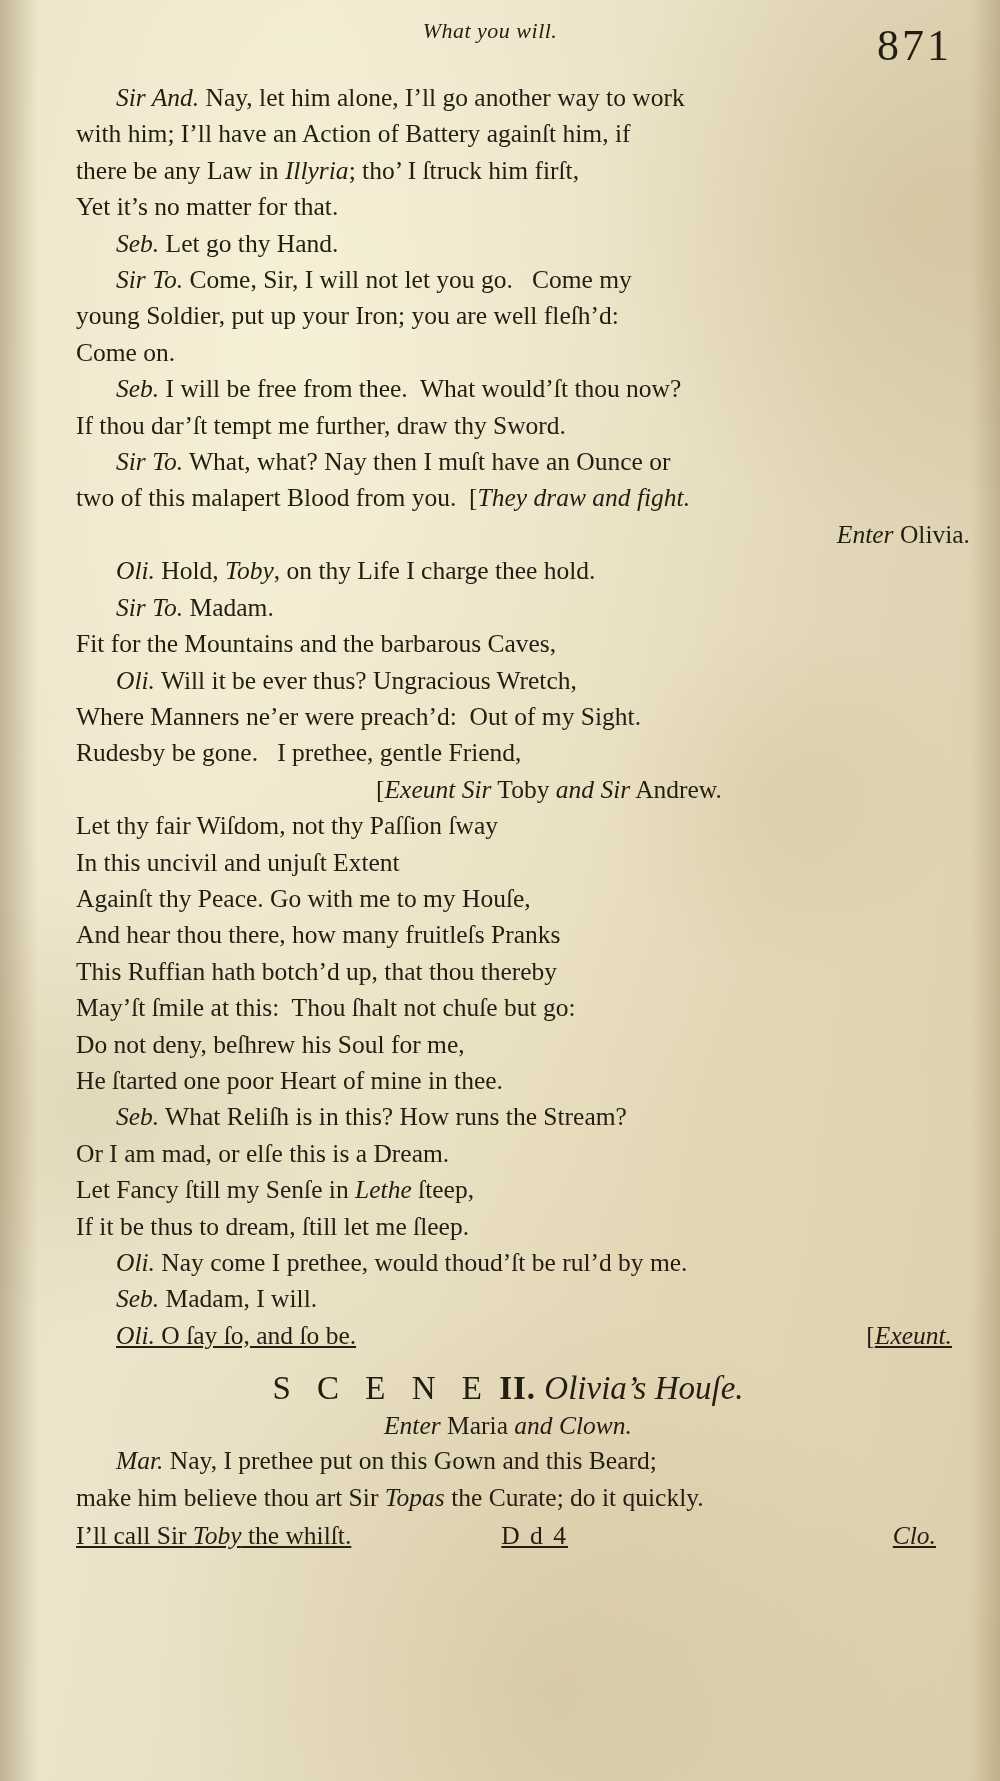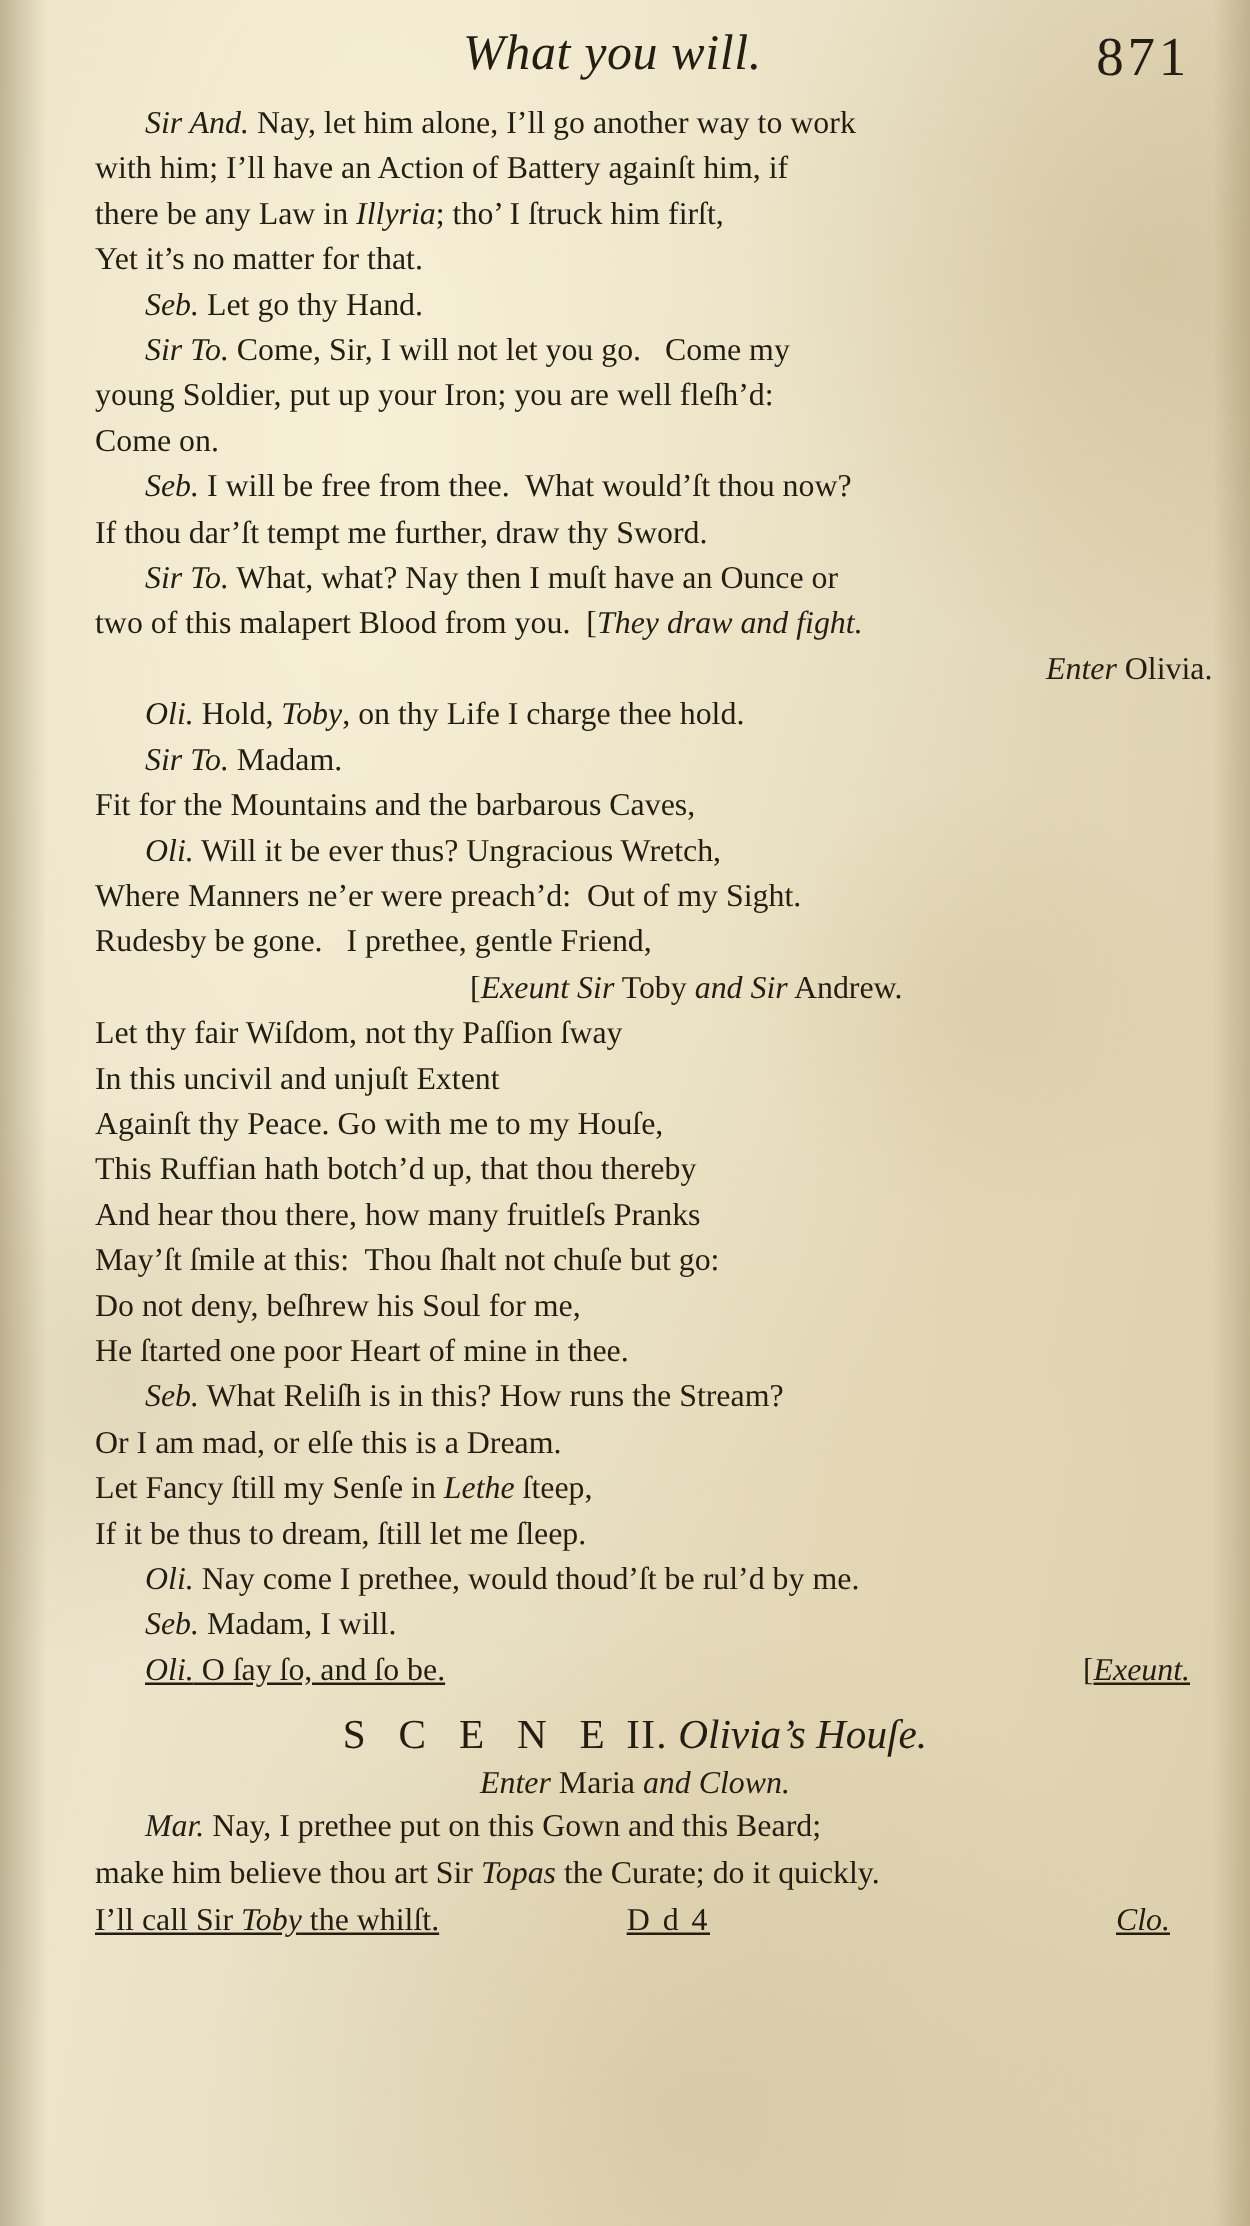--- a/index.html
+++ b/index.html
@@ -55,21 +55,21 @@
   .header {
     display: flex;
     align-items: baseline;
     justify-content: center;
     position: relative;
     height: 56px;
     margin-bottom: 6px;
   }
   .running-title {
     font-style: italic;
-    font-size: 40px;
+    font-size: 22px;
     letter-spacing: 0.5px;
     transform: translateX(-18px);
   }
   .folio {
     position: absolute;
     right: 18px;
     top: 2px;
     font-size: 44px;
     font-weight: normal;
     letter-spacing: 3px;
@@ -96,21 +96,21 @@
     text-align: center;
     font-size: 33px;
     margin-top: 16px;
     margin-bottom: 4px;
     letter-spacing: 0px;
   }
   .scene-head .sc {
     letter-spacing: 9px;
   }
   .scene-head .num {
-    font-weight: normal;
+    font-weight: bold;
     letter-spacing: 1px;
   }
   .scene-head .loc {
     font-style: italic;
   }
   .enter-line {
     text-align: center;
     font-size: 25.5px;
     margin-top: 2px;
     margin-bottom: 2px;
@@ -161,22 +161,22 @@
         <div class="ln ind"><i>Oli.</i> Hold, <i>Toby</i>, on thy Life I charge thee hold.</div>
         <div class="ln ind"><i>Sir To.</i> Madam.</div>
         <div class="ln">Fit for the Mountains and the barbarous Caves,</div>
         <div class="ln ind"><i>Oli.</i> Will it be ever thus? Ungracious Wretch,</div>
         <div class="ln">Where Manners ne’er were preach’d:&nbsp; Out of my Sight.</div>
         <div class="ln">Rudesby be gone.&nbsp;&nbsp; I prethee, gentle Friend,</div>
         <div class="ln stage-exeunt-toby">[<i>Exeunt Sir</i> Toby <i>and Sir</i> Andrew.</div>
         <div class="ln">Let thy fair Wiſdom, not thy Paſſion ſway</div>
         <div class="ln">In this uncivil and unjuſt Extent</div>
         <div class="ln">Againſt thy Peace. Go with me to my Houſe,</div>
+        <div class="ln">And hear thou there, how many fruitleſs Pranks</div>
         <div class="ln">This Ruffian hath botch’d up, that thou thereby</div>
-        <div class="ln">And hear thou there, how many fruitleſs Pranks</div>
         <div class="ln">May’ſt ſmile at this:&nbsp; Thou ſhalt not chuſe but go:</div>
         <div class="ln">Do not deny, beſhrew his Soul for me,</div>
         <div class="ln">He ſtarted one poor Heart of mine in thee.</div>
         <div class="ln ind"><i>Seb.</i> What Reliſh is in this? How runs the Stream?</div>
         <div class="ln">Or I am mad, or elſe this is a Dream.</div>
         <div class="ln">Let Fancy ſtill my Senſe in <i>Lethe</i> ſteep,</div>
         <div class="ln">If it be thus to dream, ſtill let me ſleep.</div>
         <div class="ln ind"><i>Oli.</i> Nay come I prethee, would thoud’ſt be rul’d by me.</div>
         <div class="ln ind"><i>Seb.</i> Madam, I will.</div>
       </div>

